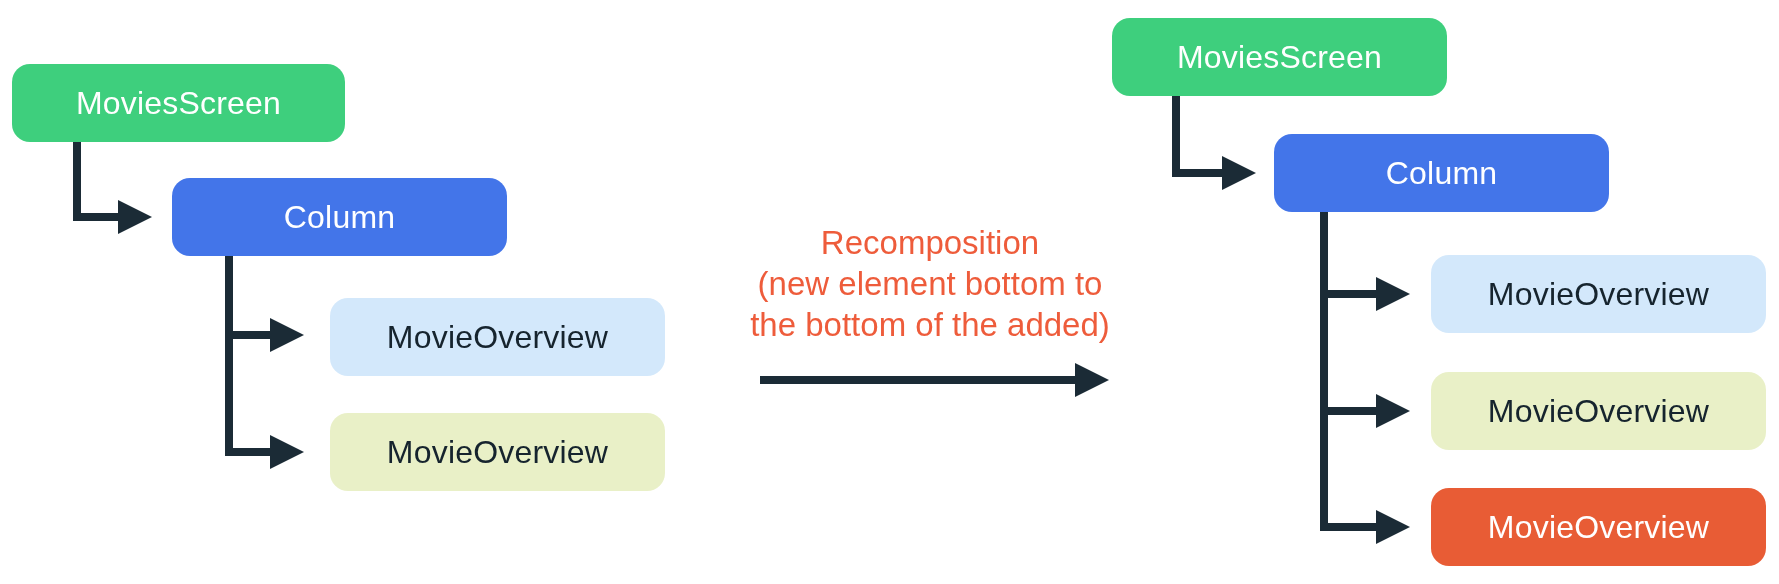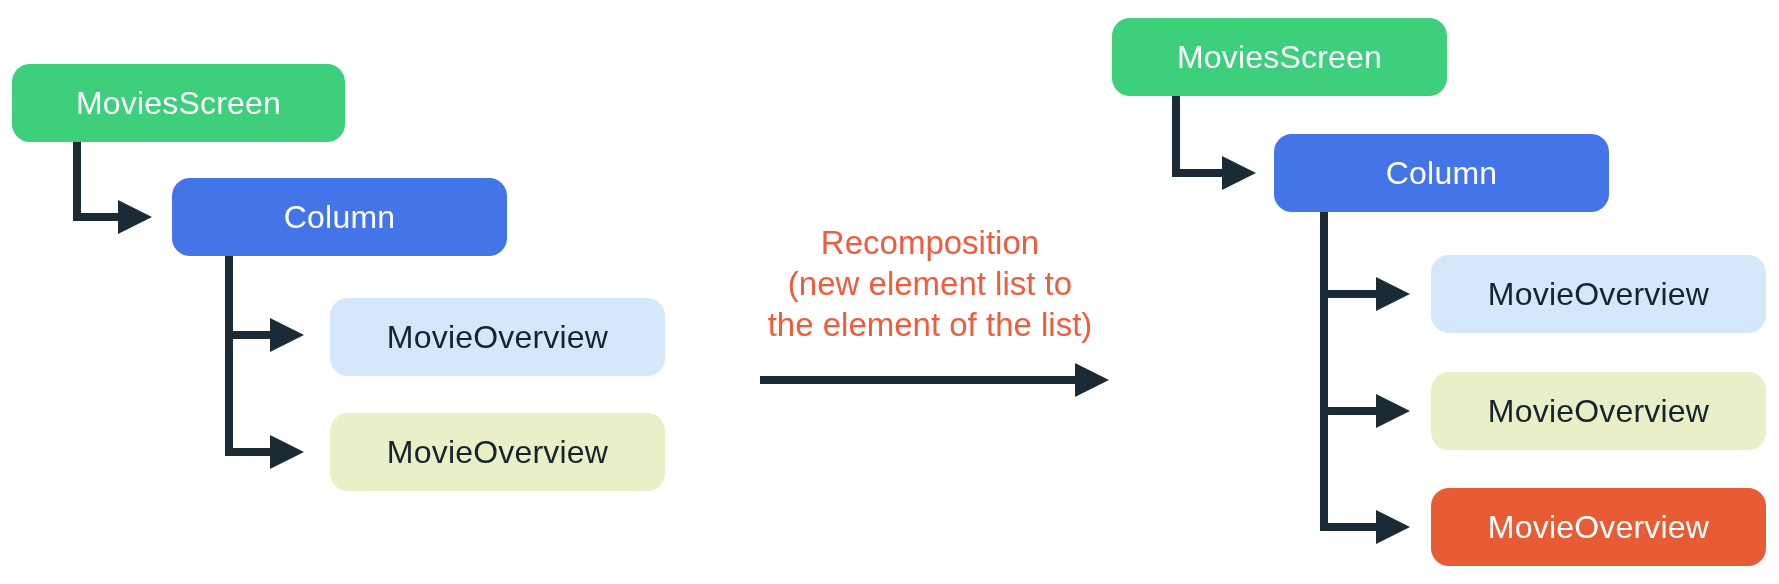--- a/index.html
+++ b/index.html
@@ -55,22 +55,22 @@
   <div class="arrowhead" style="left: 270px; top: 318px; width: 34px; height: 34px; background-color: rgb(27, 43, 54);"></div>
   <div class="bar" style="left: 225px; top: 448px; width: 45px; height: 8px; background-color: rgb(27, 43, 54);"></div>
   <div class="arrowhead" style="left: 270px; top: 435px; width: 34px; height: 34px; background-color: rgb(27, 43, 54);"></div>
 
   <div class="node" style="left: 330px; top: 298px; width: 335px; height: 78px; background-color: rgb(211, 232, 251); color: rgb(22, 36, 46);">MovieOverview</div>
 
   <div class="node" style="left: 330px; top: 413px; width: 335px; height: 78px; background-color: rgb(233, 240, 199); color: rgb(22, 36, 46);">MovieOverview</div>
 
   <div class="annotation" style="color: rgb(238, 92, 59);">
     <div>Recomposition</div>
-    <div>(new element list to</div>
-    <div>the element of the list)</div>
+    <div>(new element bottom to</div>
+    <div>the bottom of the added)</div>
   </div>
 
   <div class="bar" style="left: 760px; top: 376px; width: 315px; height: 8px; background-color: rgb(27, 43, 54);"></div>
   <div class="arrowhead" style="left: 1075px; top: 363px; width: 34px; height: 34px; background-color: rgb(27, 43, 54);"></div>
 
   <div class="node" style="left: 1112px; top: 18px; width: 335px; height: 78px; background-color: rgb(62, 207, 125); color: rgb(255, 255, 255);">MoviesScreen</div>
 
   <div class="bar" style="left: 1172px; top: 96px; width: 8px; height: 81px; background-color: rgb(27, 43, 54);"></div>
   <div class="bar" style="left: 1172px; top: 169px; width: 50px; height: 8px; background-color: rgb(27, 43, 54);"></div>
   <div class="arrowhead" style="left: 1222px; top: 156px; width: 34px; height: 34px; background-color: rgb(27, 43, 54);"></div>

